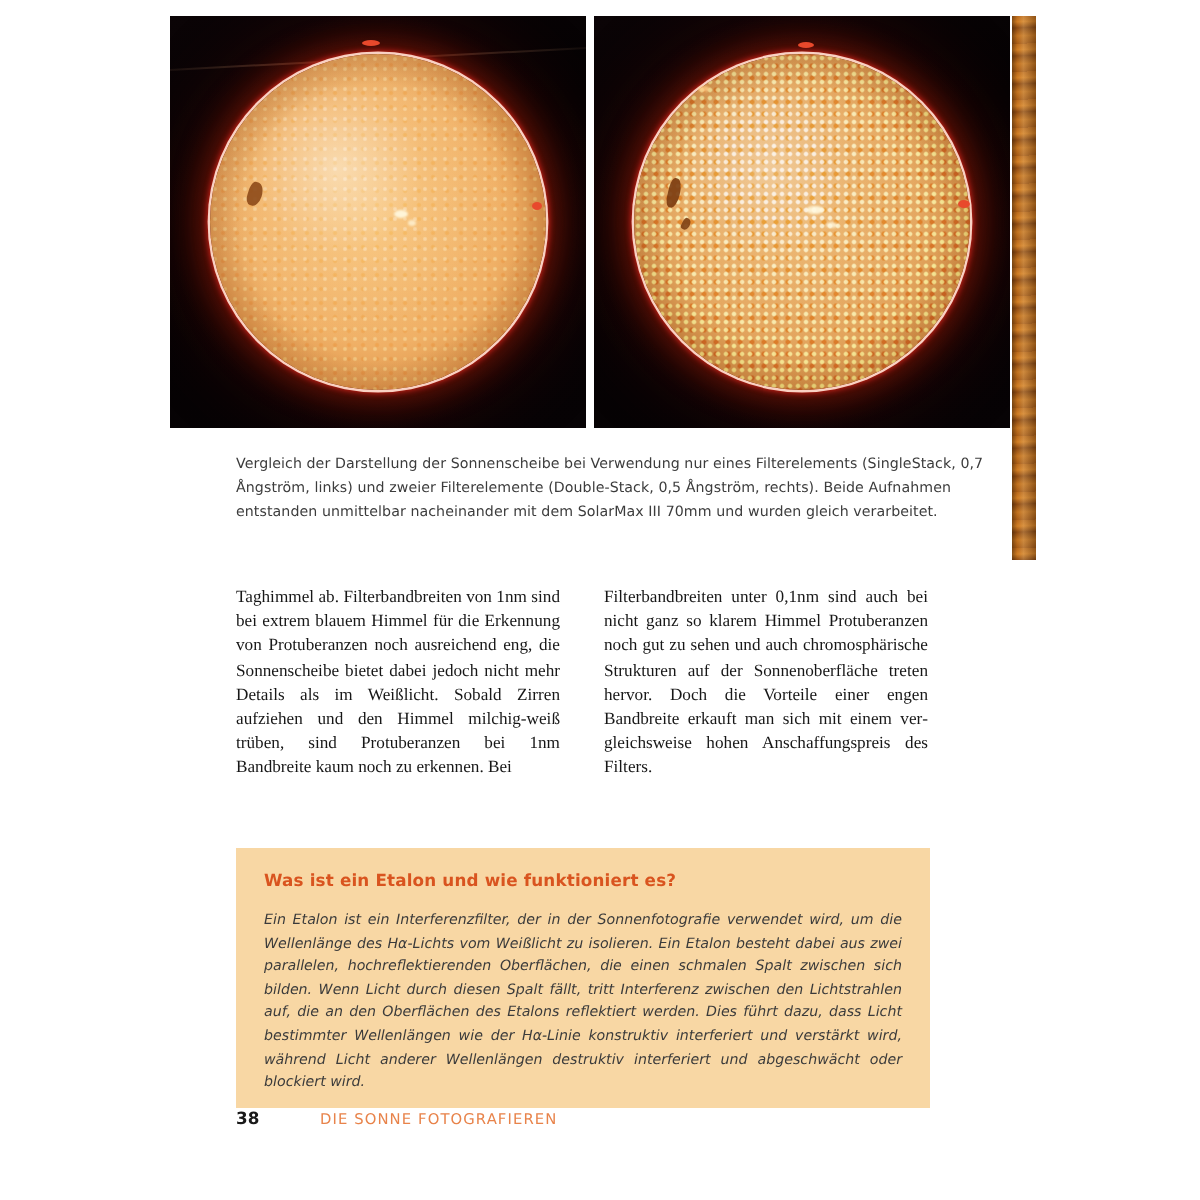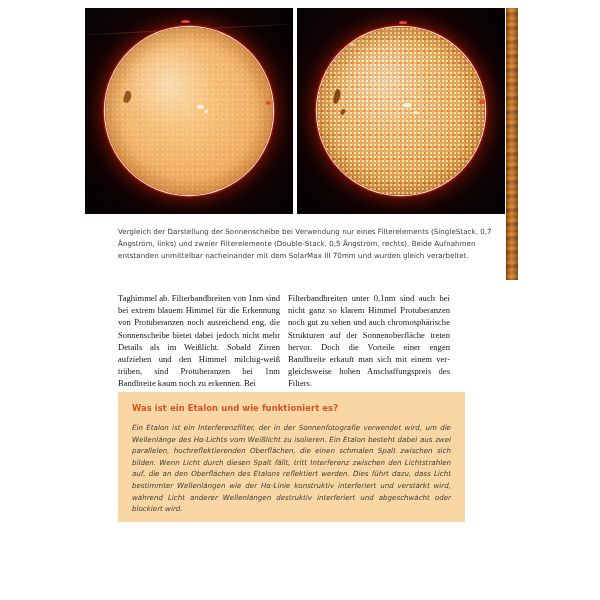--- a/index.html
+++ b/index.html
@@ -156,38 +156,38 @@
     letter-spacing: 0.005em;
   }
 
   
   #body-cols {
     position: absolute;
     left: 118px;
     top: 292px;
     width: 348px;
     display: flex;
-    gap: 8px;
+    gap: 22px;
   }
   .col {
     width: 162px;
     font-family: "Liberation Serif", serif;
     font-size: 8.6px;
     line-height: 12.2px;
     color: #171717;
     text-align: justify;
     text-justify: inter-word;
     hyphens: manual;
   }
 
   
   #info-box {
     position: absolute;
     left: 118px;
-    top: 392px;
+    top: 424px;
     width: 347px;
     height: 130px;
     background: #f8d7a4;
     box-sizing: border-box;
     padding: 11px 14px 10px 14px;
   }
   #info-title {
     font-family: "DejaVu Sans", sans-serif;
     font-size: 8.4px;
     font-weight: bold;
@@ -274,14 +274,18 @@
   <div id="body-cols">
     <div class="col">Taghimmel ab. Filterbandbreiten von 1nm sind bei extrem blauem Himmel für die Er­kennung von Protuberanzen noch ausrei­chend eng, die Sonnenscheibe bietet dabei jedoch nicht mehr Details als im Weißlicht. Sobald Zirren aufziehen und den Himmel milchig-weiß trüben, sind Protuberanzen bei 1nm Bandbreite kaum noch zu erkennen. Bei</div>
     <div class="col">Filterbandbreiten unter 0,1nm sind auch bei nicht ganz so klarem Himmel Protuberanzen noch gut zu sehen und auch chromosphäri­sche Strukturen auf der Sonnenoberfläche treten hervor. Doch die Vorteile einer engen Bandbreite erkauft man sich mit einem ver­gleichsweise hohen Anschaffungspreis des Filters.</div>
   </div>
 
   <div id="info-box">
     <div id="info-title">Was ist ein Etalon und wie funktioniert es?</div>
     <div id="info-text">Ein Etalon ist ein Interferenzfilter, der in der Sonnenfotografie verwendet wird, um die Wel­lenlänge des Hα-Lichts vom Weißlicht zu isolieren. Ein Etalon besteht dabei aus zwei par­allelen, hochreflektierenden Oberflächen, die einen schmalen Spalt zwischen sich bilden. Wenn Licht durch diesen Spalt fällt, tritt Interferenz zwischen den Lichtstrahlen auf, die an den Oberflächen des Etalons reflektiert werden. Dies führt dazu, dass Licht bestimmter Wel­lenlängen wie der Hα-Linie konstruktiv interferiert und verstärkt wird, während Licht anderer Wellenlängen destruktiv interferiert und abgeschwächt oder blockiert wird.</div>
   </div>
 
+  <div id="footer">
+    <div id="folio">38</div>
+    <div id="running-head">DIE SONNE FOTOGRAFIEREN</div>
+  </div>
 
 </div>
 
 </body></html>

